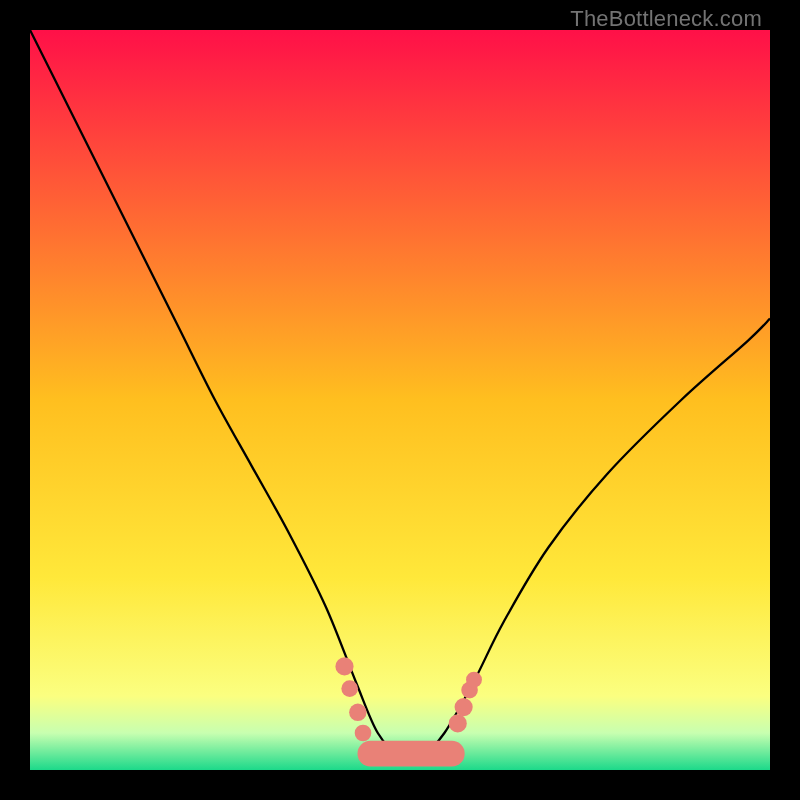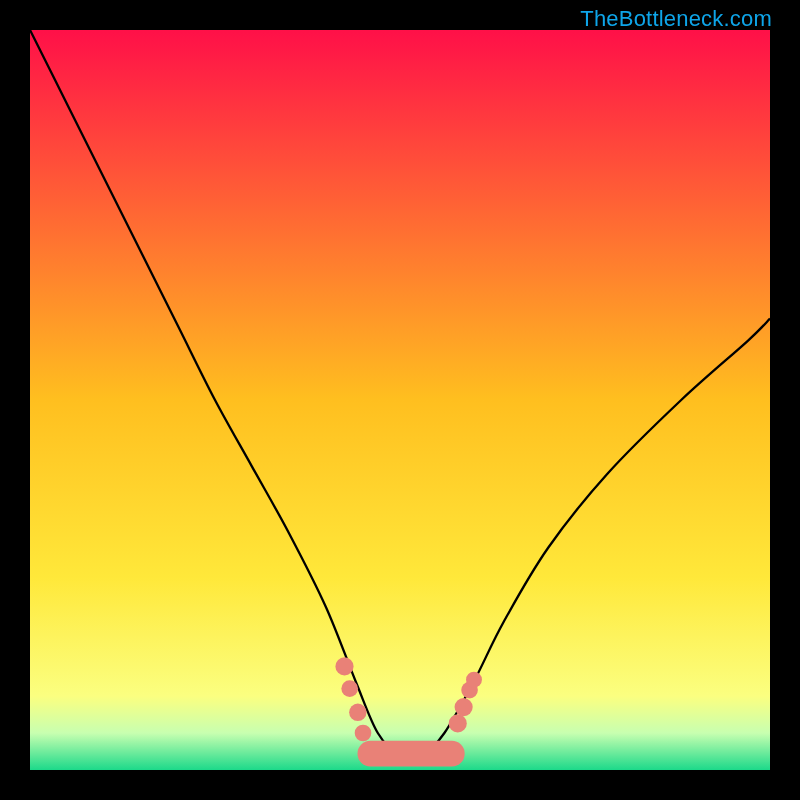--- a/index.html
+++ b/index.html
@@ -20,22 +20,22 @@
   .plot {
     position: absolute;
     left: 30px;
     top: 30px;
     width: 740px;
     height: 740px;
   }
   .watermark {
     position: absolute;
     top: 6px;
-    right: 28px;
-    color: #0ea5e9;
+    right: 38px;
+    color: #737373;
     font-size: 22px;
     font-weight: 500;
     letter-spacing: 0.2px;
   }
   svg { display: block; }
 </style>
 </head>
 <body>
 
 <div class="outer">

